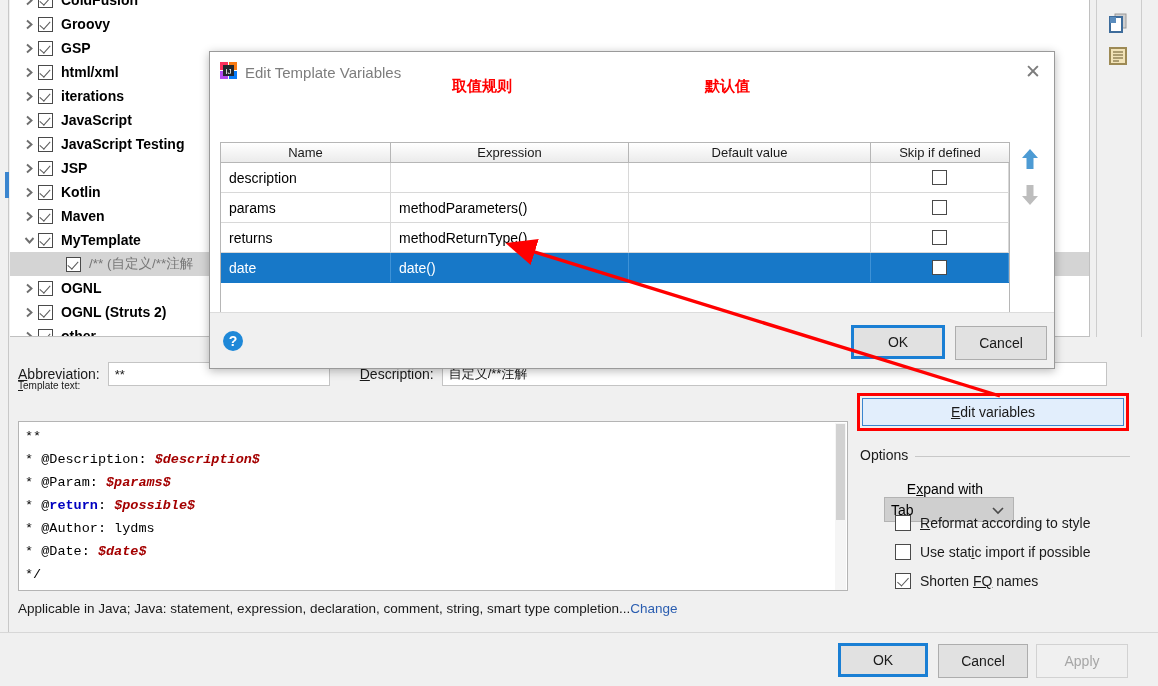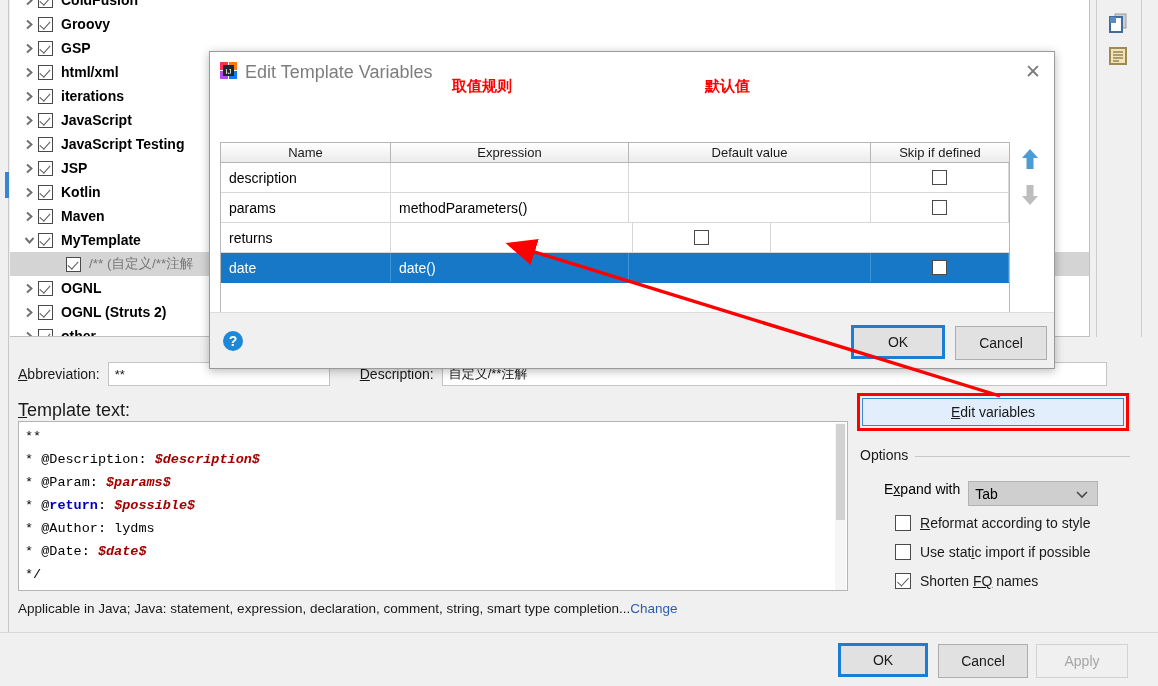--- a/index.html
+++ b/index.html
@@ -70,21 +70,21 @@
   .fld-label { font-size: 14px; color: #1a1a1a; white-space: nowrap; }
   .fld-label u { text-decoration: underline; }
   .txt-input {
     background: #fff; border: 1px solid #c4c4c4; height: 24px;
     display: flex; align-items: center; padding: 0 6px;
     font-size: 13px; color: #1a1a1a; overflow: hidden; white-space: nowrap;
   }
 
   
   .tt-label {
-    position: absolute; left: 18px; top: 400px; font-size: 18px; color: #1a1a1a; text-align: right;
+    position: absolute; left: 18px; top: 380px; font-size: 10px; color: #1a1a1a; text-align: right;
   }
   .tt-box {
     position: absolute; left: 18px; top: 421px; width: 830px; height: 170px;
     background: #fff; border: 1px solid #b4b4b4;
     font-family: "Liberation Mono", "DejaVu Sans Mono", monospace;
     font-size: 13.5px; line-height: 23px; padding: 3px 6px 0 6px;
     overflow: hidden;
   }
   .tt-line { white-space: pre; }
   .var { color: #a40000; font-weight: bold; font-style: italic; }
@@ -119,21 +119,21 @@
 
   .options-title {
     position: absolute; left: 860px; top: 447px; font-size: 14px; color: #1a1a1a;
     background: #f0f0f0; padding-right: 6px; z-index: 2;
   }
   .options-line {
     position: absolute; left: 915px; top: 456px; width: 215px; height: 1px;
     background: #c8c8c8;
   }
   .expand-row {
-    position: absolute; left: 884px; top: 481px; display: flex; 
+    position: absolute; left: 884px; top: 481px; display: flex; align-items: center; flex-direction: column;
   }
   .expand-label { font-size: 14px; margin-right: 8px; }
   .combo {
     width: 130px; height: 25px; background: #cfcfcf; border: 1px solid #b3b3b3;
     display: flex; align-items: center; padding: 0 6px; font-size: 14px;
     position: relative;
   }
   .combo .chev { position: absolute; right: 8px; top: 6px; }
 
   .opt-check {
@@ -167,21 +167,21 @@
   
   .dialog {
     position: absolute; left: 209px; top: 51px; width: 846px; height: 318px;
     background: #ffffff; border: 1px solid #9a9a9a;
     box-shadow: 0 2px 9px rgba(0,0,0,0.28);
   }
   .dlg-title {
     position: relative; height: 40px; display: flex; align-items: center;
     padding-left: 10px; background: #fff;
   }
-  .dlg-title .tt { font-size: 18px; color: #7d7d7d; margin-left: 8px; }
+  .dlg-title .tt { font-size: 15px; color: #7d7d7d; margin-left: 8px; }
   .dlg-close {
     position: absolute; right: 10px; top: 9px; width: 22px; height: 22px;
     color: #7c7c7c; font-size: 19px; line-height: 22px; text-align: center;
   }
   .dlg-body { position: relative; height: 222px; background: #fff; }
   .tbl {
     position: absolute; left: 10px; top: 50px; width: 790px; height: 216px;
     border: 1px solid #b6b6b6; background: #fff; overflow: hidden;
   }
   .thead { display: flex; height: 20px; }
@@ -510,20 +510,21 @@
             <div class="trow">
               <div class="td" style="width: 170px;">params</div>
               <div class="td" style="width: 238px;">methodParameters()</div>
               <div class="td" style="width: 242px;"></div>
               <div class="td center" style="width: 138px;">
                 <span class="cb-sq"></span>
               </div>
             </div>
             <div class="trow">
               <div class="td" style="width: 170px;">returns</div>
+              <div class="td" style="width: 238px;">methodReturnType()</div>
               <div class="td" style="width: 242px;"></div>
               <div class="td center" style="width: 138px;">
                 <span class="cb-sq"></span>
               </div>
             </div>
             <div class="trow sel">
               <div class="td" style="width: 170px;">date</div>
               <div class="td" style="width: 238px;">date()</div>
               <div class="td" style="width: 242px;"></div>
               <div class="td center" style="width: 138px;">

